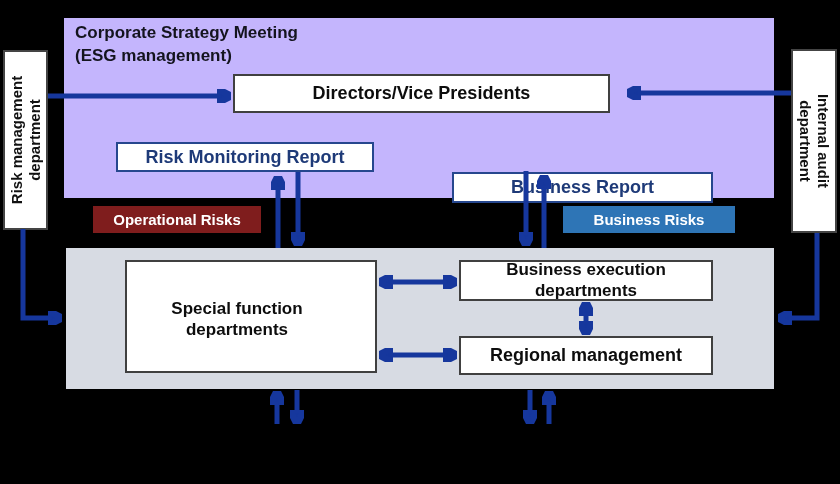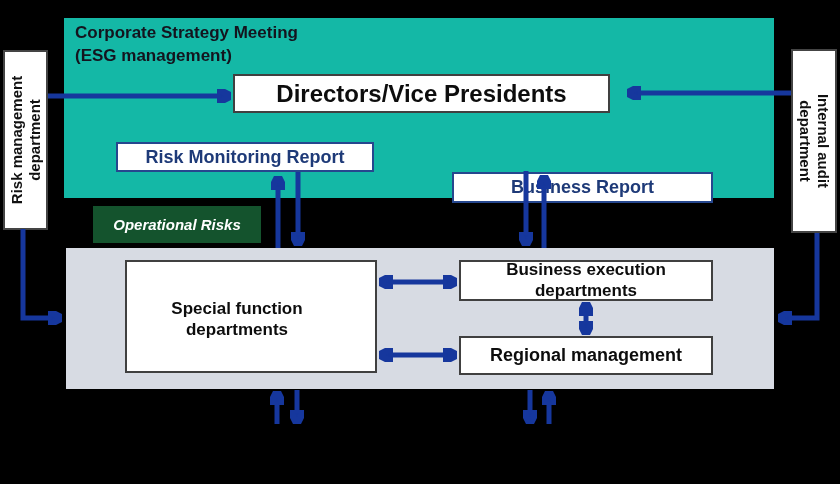--- a/index.html
+++ b/index.html
@@ -2,30 +2,30 @@
 <html><head>
 <meta charset="utf-8">
 <style>
   html,body{margin:0;padding:0;background:#000;}
   *{box-sizing:border-box;}
   .stage{
     position:relative;width:840px;height:484px;background:#000;
     font-family:"Liberation Sans",sans-serif;overflow:hidden;
   }
   .panel{position:absolute;}
-  .panel.top{left:64px;top:18px;width:710px;height:180px;background:#14b8a6;}
+  .panel.top{left:64px;top:18px;width:710px;height:180px;background:#c4b5fd;}
   .panel.middle{left:66px;top:248px;width:708px;height:141px;background:#d7dbe3;}
   .panel-title{position:absolute;left:11px;top:4px;color:#14141e;font-size:17px;font-weight:bold;line-height:1.35;}
   .box{position:absolute;background:#fff;display:flex;align-items:center;justify-content:center;text-align:center;}
-  .directors{left:169px;top:56px;width:377px;height:39px;border:2px solid #404040;font-size:24px;font-weight:bold;color:#0d0d0d;text-align:center;}
+  .directors{left:169px;top:56px;width:377px;height:39px;border:2px solid #404040;font-size:18px;font-weight:bold;color:#0d0d0d;text-align:center;}
   .report{border:2px solid #26478e;color:#1e3a78;font-weight:bold;font-size:18px;}
   .rmr{left:52px;top:124px;width:258px;height:30px;}
   .br{left:388px;top:122px;width:261px;height:31px;margin-top:32px;}
   .badge{position:absolute;color:#fff;font-weight:bold;font-size:15px;display:flex;align-items:center;justify-content:center;text-align:center;}
-  .badge.op{left:93px;top:206px;width:168px;height:37px;background:#14532d;font-style:italic;}
+  .badge.op{left:93px;top:206px;width:168px;height:27px;background:#7f1d1d;}
   .badge.biz{left:563px;top:206px;width:172px;height:27px;background:#2e75b6;}
   .sfd{left:59px;top:12px;width:252px;height:113px;border:2px solid #404040;flex-direction:row;justify-content:flex-start;padding-top:5px;}
   .sfd-title{font-size:17px;font-weight:bold;color:#0d0d0d;line-height:1.25;width:220px;}
   .env{margin-top:5px;width:180px;height:44px;border:1px solid #595959;background:#fff;
        display:flex;align-items:center;justify-content:center;text-align:center;
        font-size:14px;color:#1a1a1a;line-height:1.3;padding:0 6px;}
   .bed{left:393px;top:12px;width:254px;height:41px;border:2px solid #404040;font-size:17px;font-weight:bold;color:#0d0d0d;line-height:1.2;}
   .rmg{left:393px;top:88px;width:254px;height:39px;border:2px solid #404040;font-size:18px;font-weight:bold;color:#0d0d0d;}
   .bar{position:absolute;left:64px;top:426px;width:710px;height:33px;background:#fff;border:2px solid #595959;
        display:flex;align-items:center;justify-content:center;font-size:17px;font-weight:bold;color:#0d0d0d;}
@@ -49,20 +49,21 @@
     <div class="panel-title">
       <div>Corporate Strategy Meeting</div>
       <div>(ESG management)</div>
     </div>
     <div class="box directors">Directors/Vice Presidents</div>
     <div class="box report rmr">Risk Monitoring Report</div>
     <div class="box report br">Business Report</div>
   </div>
 
   <div class="badge op">Operational Risks</div>
+  <div class="badge biz">Business Risks</div>
 
   <div class="panel middle">
     <div class="box sfd">
       <div class="sfd-title">Special function departments</div>
     </div>
     <div class="box bed">Business execution departments</div>
     <div class="box rmg">Regional management</div>
   </div>
 
 

